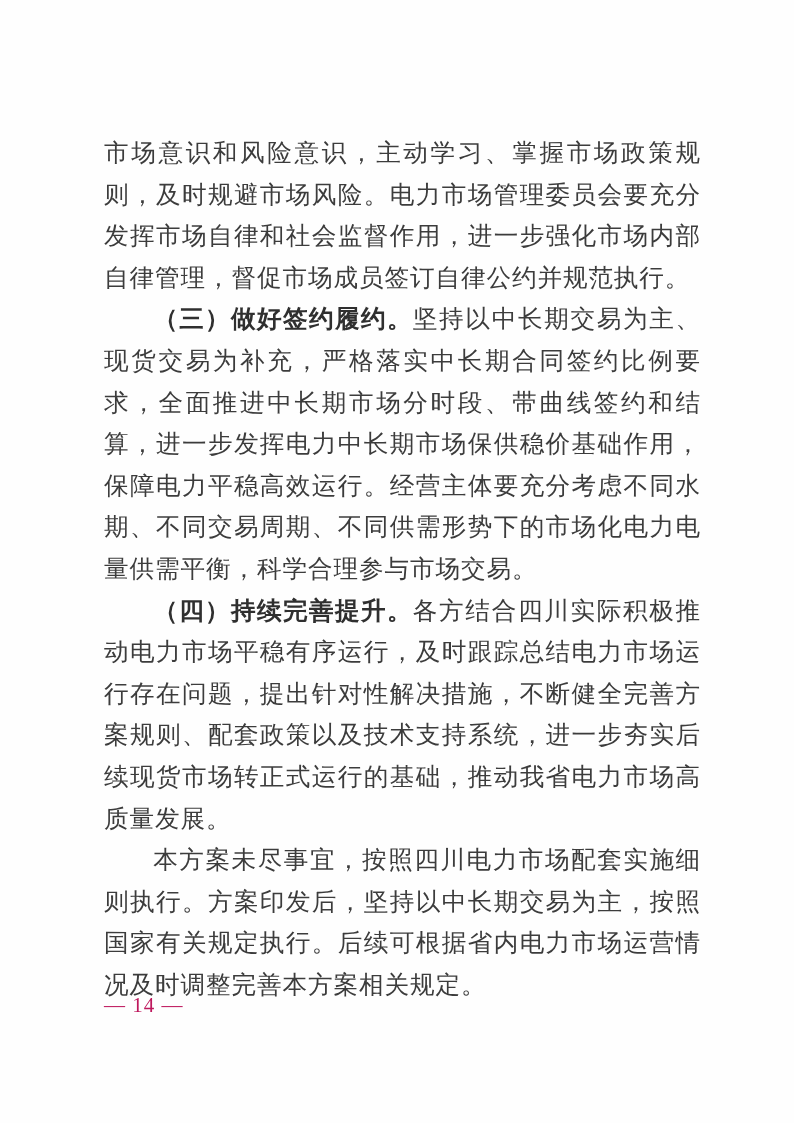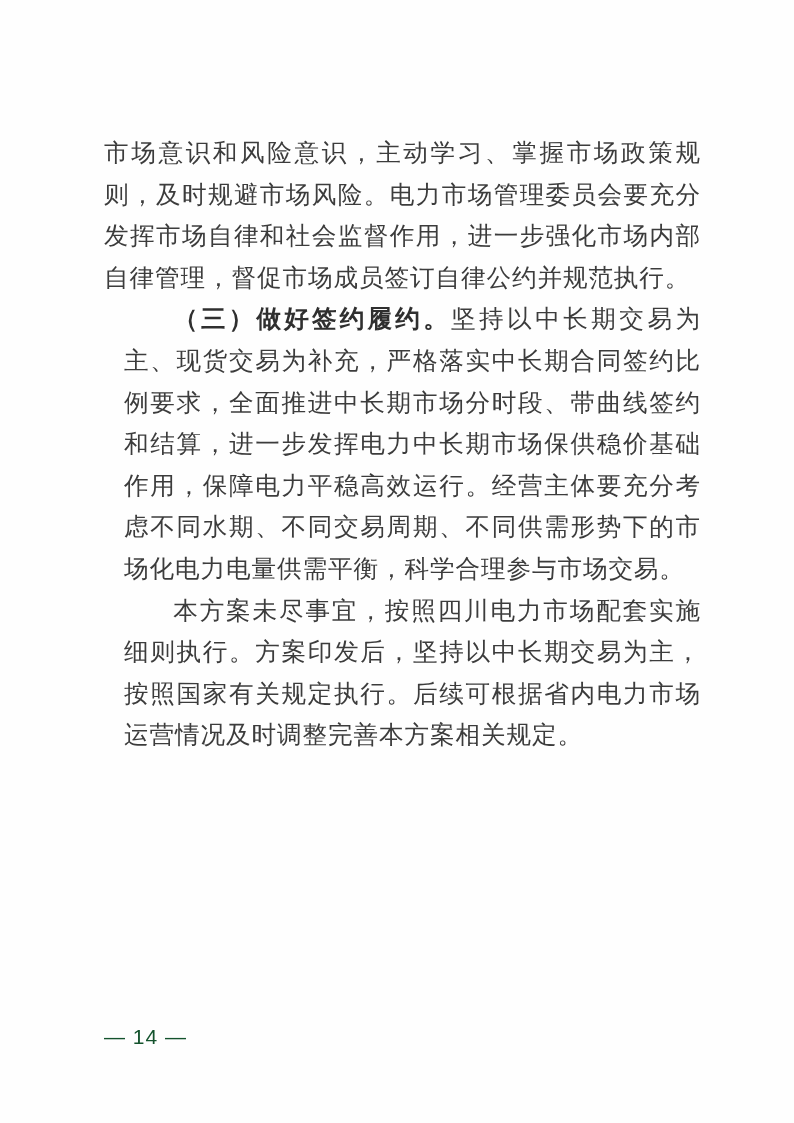--- a/index.html
+++ b/index.html
@@ -42,41 +42,39 @@
     text-justify: inter-character;
     text-align-last: left;
     color: #3c3c3c;
     font-weight: 400;
     white-space: normal;
     word-break: break-all;
   }
 
   .para.indent {
     text-indent: 2em;
-    margin-left: 20px;
   }
 
   .heading-run {
     font-weight: bold;
     color: #2f2f2f;
     letter-spacing: 0.6px;
   }
 
   .footer {
     position: absolute;
     left: 104px;
     top: 990px;
     width: 597px;
     font-size: 21px;
     line-height: 30px;
-    color: #14532d;
+    color: #be185d;
     letter-spacing: 1px;
     text-align: left;
-    font-family: Liberation Sans, sans-serif;
-    margin-top: 32px;
+    font-family: Liberation Serif, serif;
   }
 
   .footer .pnum {
     display: inline-block;
   }
 </style>
 </head>
 <body>
 
 <div class="page">
@@ -84,20 +82,23 @@
   <div class="content">
 
     <p class="para">
       <span>市场意识和风险意识，主动学习、掌握市场政策规则，及时规避市场风险。电力市场管理委员会要充分发挥市场自律和社会监督作用，进一步强化市场内部自律管理，督促市场成员签订自律公约并规范执行。</span>
     </p>
 
     <p class="para indent">
       <span class="heading-run">（三）做好签约履约。</span><span>坚持以中长期交易为主、现货交易为补充，严格落实中长期合同签约比例要求，全面推进中长期市场分时段、带曲线签约和结算，进一步发挥电力中长期市场保供稳价基础作用，保障电力平稳高效运行。经营主体要充分考虑不同水期、不同交易周期、不同供需形势下的市场化电力电量供需平衡，科学合理参与市场交易。</span>
     </p>
 
+    <p class="para indent">
+      <span class="heading-run">（四）持续完善提升。</span><span>各方结合四川实际积极推动电力市场平稳有序运行，及时跟踪总结电力市场运行存在问题，提出针对性解决措施，不断健全完善方案规则、配套政策以及技术支持系统，进一步夯实后续现货市场转正式运行的基础，推动我省电力市场高质量发展。</span>
+    </p>
 
     <p class="para indent">
       <span>本方案未尽事宜，按照四川电力市场配套实施细则执行。方案印发后，坚持以中长期交易为主，按照国家有关规定执行。后续可根据省内电力市场运营情况及时调整完善本方案相关规定。</span>
     </p>
 
   </div>
 
   <div class="footer">
     <span class="pnum">— 14 —</span>
   </div>

